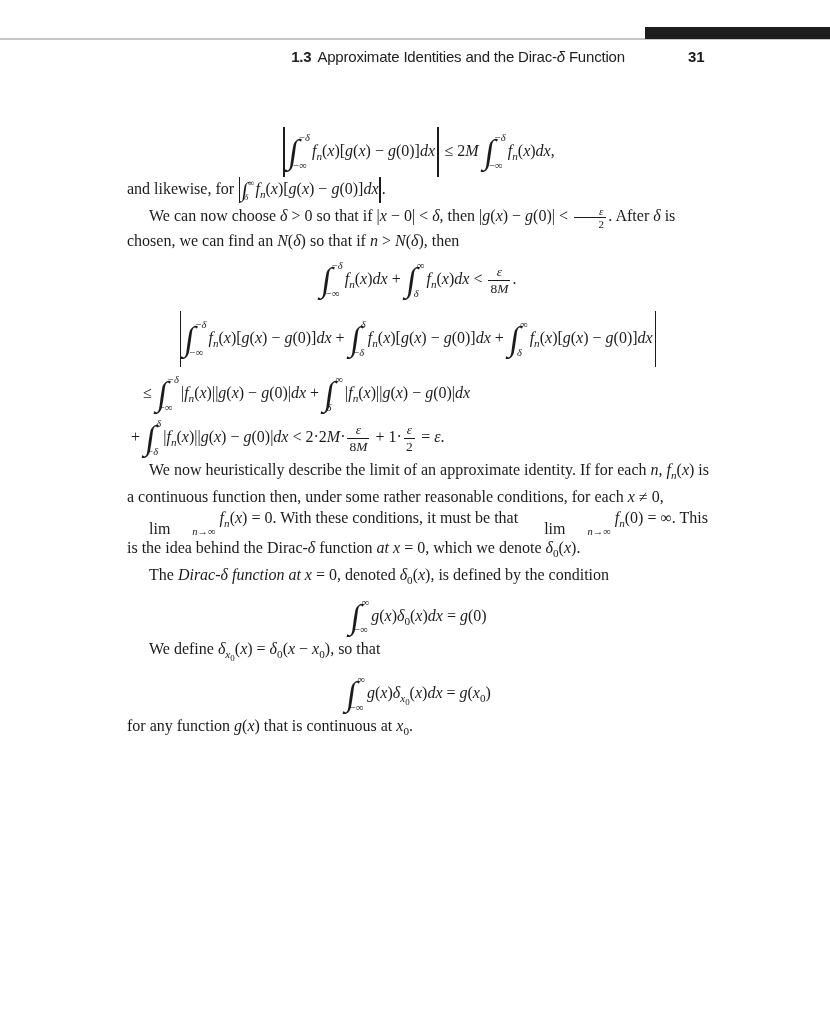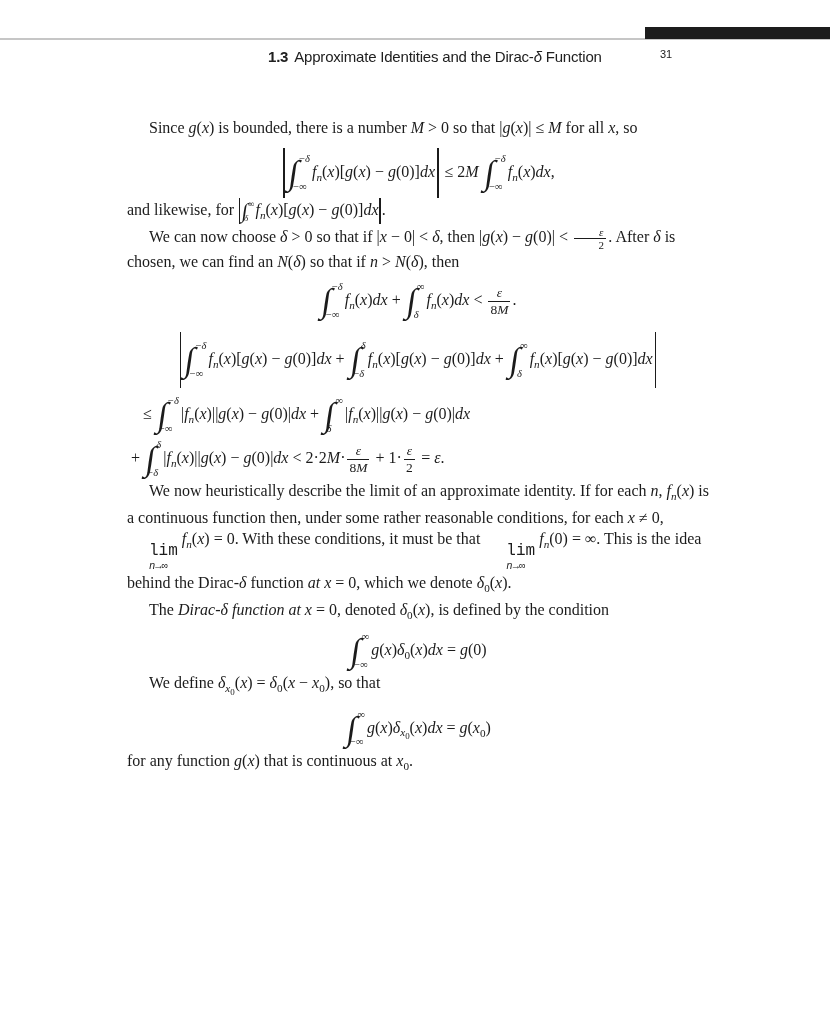--- a/index.html
+++ b/index.html
@@ -6,26 +6,26 @@
   body{
     width:830px;height:1024px;background:#ffffff;position:relative;
     font-family:"Liberation Serif", serif;color:#1b1b1b;
     -webkit-font-smoothing:antialiased;
   }
   .top-rule{position:absolute;top:38px;left:0;width:830px;height:2px;background:#c6c6c6;}
   .top-bar{position:absolute;top:27px;left:645px;width:185px;height:12px;background:#1d1d1d;}
   .running-header{
     position:absolute;top:48px;left:268px;width:380px;
     font-family:"Liberation Sans", sans-serif;font-size:15px;color:#202020;
-    letter-spacing:-0.2px;white-space:nowrap;
+    letter-spacing:-0.2px;white-space:nowrap;text-align:center;
   }
   .sec-num{font-weight:bold;margin-right:6px;}
   .page-num{
-    position:absolute;top:48px;left:660px;
-    font-family:"Liberation Sans", sans-serif;font-size:11px;font-weight:normal;color:#1a1a1a;
+    position:absolute;top:48px;left:688px;
+    font-family:"Liberation Sans", sans-serif;font-size:15px;font-weight:bold;color:#1a1a1a;
   }
   .content{position:absolute;top:117px;left:127px;width:582px;font-size:16px;line-height:21px;}
   .content p{margin:0;}
   .indent{text-indent:22px;}
   
   .eq{text-align:center;white-space:nowrap;line-height:1;}
   .eq-left{white-space:nowrap;line-height:1;}
   .mt10{margin-top:10px;} .mt8{margin-top:8px;} .mt12{margin-top:12px;}
   .mt14{margin-top:14px;} .mt6{margin-top:6px;} .mt4{margin-top:4px;} .mt2{margin-top:2px;}
   .pl16{padding-left:16px;} .pl4{padding-left:4px;}
@@ -46,38 +46,37 @@
   .vb{display:inline-block;width:1.5px;height:50px;background:#1b1b1b;vertical-align:middle;margin:0 2px;}
   .vb.t{height:56px;}
   .vbs{display:inline-block;width:1.2px;height:26px;background:#1b1b1b;vertical-align:middle;margin:0 1px;}
   
   .fr{display:inline-flex;flex-direction:column;text-align:center;vertical-align:middle;
       font-size:13.5px;line-height:1.15;margin:0 2px;}
   .fr .nu{border-bottom:1.2px solid #1b1b1b;padding:0 3px;}
   .fr .de{padding:0 2px;}
   .fr.s{font-size:11px;line-height:1.1;}
   
-  .lim{display:inline-flex;flex-direction:column;align-items:flex-start;vertical-align:-11px;line-height:1;font-family:Liberation Mono, monospace;}
+  .lim{display:inline-flex;flex-direction:row;align-items:flex-end;vertical-align:-11px;line-height:1;}
   .lim .limsub{font-size:10.5px;margin-top:2px;}
   sub{font-size:70%;}
   sub sub{font-size:80%;}
 </style>
 </head>
 <body>
 
 <div class="top-rule"></div>
 <div class="top-bar"></div>
 
 <div class="running-header">
   <span class="sec-num">1.3</span><span class="sec-title">Approximate Identities and the Dirac-<i>δ</i> Function</span>
 </div>
 <div class="page-num">31</div>
 
 <div class="content">
-  <p class="indent">Since <i>g</i>(<i>x</i>) is bounded, there is a number <i>M</i> &gt; 0 so that |<i>g</i>(<i>x</i>)| ≤ <i>M</i> for all <i>x</i>, so</p>
   <div class="eq mt10"><span class="vb"></span><span class="di">
         <span class="sg">∫</span>
         <span class="lm">
           <span class="ul">−<i>δ</i></span>
           <span class="ll">−∞</span>
         </span>
       </span><i>f<sub>n</sub></i>(<i>x</i>)[<i>g</i>(<i>x</i>) − <i>g</i>(0)]<i>dx</i><span class="vb"></span> ≤ 2<i>M</i>&nbsp;<span class="di">
         <span class="sg">∫</span>
         <span class="lm">
           <span class="ul">−<i>δ</i></span>

